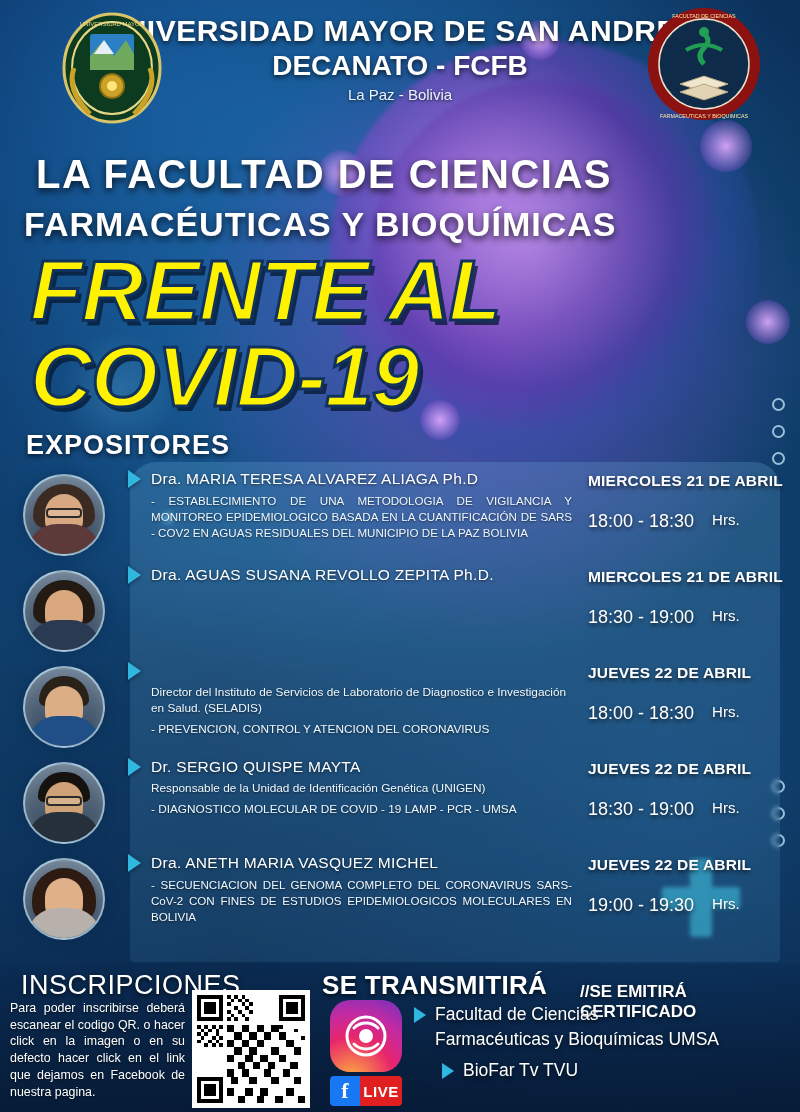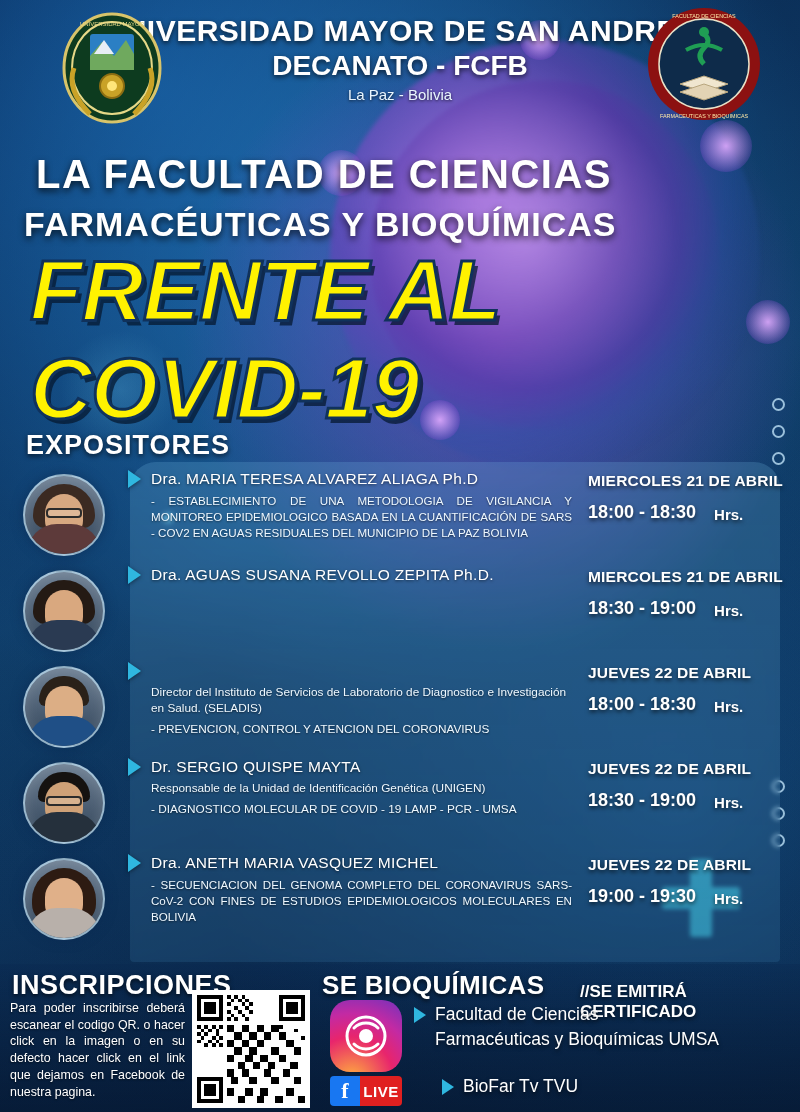--- a/index.html
+++ b/index.html
@@ -73,21 +73,21 @@
     text-shadow: 0 3px 7px rgba(0,0,0,.75);
   }
   .big1, .big2 {
     position: absolute; left: 30px;
     color: #fff200; font-weight: bold; font-style: italic;
     font-size: 86px; letter-spacing: -1px; line-height: .95;
     -webkit-text-stroke: 3px #10325c;
     text-shadow: 4px 5px 0 rgba(6,24,48,.75);
   }
   .big1 { top: 250px; }
-  .big2 { top: 348px; }
+  .big2 { top: 336px; }
   .expositores {
     position: absolute; left: 26px; top: 430px;
     color: #fff; font-weight: bold; font-size: 27px; letter-spacing: 1px;
     text-shadow: 0 2px 5px rgba(0,0,0,.7);
   }
 
   
   .panel {
     position: absolute; left: 130px; top: 462px; width: 650px; height: 500px;
     background: linear-gradient(180deg, rgba(120,190,230,0.22), rgba(90,170,220,0.14));
@@ -129,38 +129,37 @@
   .sp-role {
     color: #eef8ff; font-size: 11.8px; line-height: 1.35; margin-top: 5px;
     padding-left: 23px; text-shadow: 0 1px 2px rgba(0,0,0,.55);
   }
   .sp-when { flex: 0 0 212px; padding-top: 2px; }
   .sp-date {
     color: #fff; font-weight: bold; font-size: 15.5px; letter-spacing: .2px;
     text-shadow: 0 2px 4px rgba(0,0,0,.7);
   }
   .sp-time {
-    color: #fff; font-size: 18px; margin-top: 12px;
-    display: flex; align-items: flex-end; gap: 18px;
+    color: #fff; font-size: 18px; margin-top: 21px;
+    display: flex; align-items: flex-start; gap: 18px;
     text-shadow: 0 2px 4px rgba(0,0,0,.7);
-    font-weight: bold;
   }
   .sp-time .hrs { font-size: 15px; }
 
   
   .dots { position: absolute; right: 14px; width: 14px; }
   .dot { width: 13px; height: 13px; border-radius: 50%; border: 2px solid rgba(200,235,255,.75); margin-bottom: 14px; }
 
   
   .footer {
     position: absolute; left: 0; bottom: 0; width: 800px; height: 148px;
     background: linear-gradient(180deg, rgba(10,40,80,.35), rgba(6,24,50,.75));
   }
   .insc-title {
-    position: absolute; left: 12px; top: 6px; color: #fff; font-weight: bold;
+    position: absolute; left: 21px; top: 6px; color: #fff; font-weight: normal;
     font-size: 27px; letter-spacing: .5px; text-shadow: 0 2px 4px rgba(0,0,0,.7);
   }
   .insc-text {
     position: absolute; left: 10px; top: 36px; width: 175px;
     color: #ffffff; font-size: 12.4px; line-height: 1.35; text-align: justify;
     text-shadow: 0 1px 2px rgba(0,0,0,.6);
   }
   .qr { position: absolute; left: 192px; top: 26px; width: 118px; height: 118px; background: #fff; padding: 5px; }
   .qr svg { display: block; }
   .trans-title {
@@ -178,21 +177,21 @@
         display: flex; align-items: stretch; border-radius: 4px; overflow: hidden; }
   .fb .f { width: 30px; background: #1877f2; color: #fff; font-weight: bold; font-size: 22px;
            display: flex; align-items: center; justify-content: center; font-family: "Liberation Serif", serif; }
   .fb .live { flex: 1; background: #e02020; color: #fff; font-weight: bold; font-size: 15px;
               display: flex; align-items: center; justify-content: center; letter-spacing: .5px; }
   .chan { position: absolute; left: 414px; top: 40px; }
   .chan-row { display: flex; align-items: center; gap: 9px; margin-bottom: 4px; }
   .chan-txt { color: #fff; font-size: 17.5px; line-height: 1.2; text-shadow: 0 2px 4px rgba(0,0,0,.7); }
   .tri-sm { width: 0; height: 0; border-left: 12px solid #2fb7e0;
             border-top: 8px solid transparent; border-bottom: 8px solid transparent; }
-  .chan-row2 { margin-top: 26px; padding-left: 28px; }
+  .chan-row2 { margin-top: 10px; padding-left: 28px; }
 </style>
 </head>
 <body>
 
 <div class="poster">
 
   <div class="virus"></div>
   <div class="spike" style="left:318px; top:150px; width:46px; height:46px;"></div>
   <div class="spike" style="left:700px; top:120px; width:52px; height:52px;"></div>
   <div class="spike" style="left:746px; top:300px; width:44px; height:44px;"></div>
@@ -484,21 +483,21 @@
             <rect x="16" y="27" width="2" height="2"></rect>
             <rect x="21" y="27" width="2" height="2"></rect>
             <rect x="27" y="27" width="2" height="2"></rect>
           <rect x="22" y="8" width="1" height="1"></rect>
             <rect x="26" y="9" width="1" height="1"></rect>
             <rect x="28" y="11" width="1" height="1"></rect>
         </g>
       </svg>
     </div>
 
-    <div class="trans-title">SE BIOQUÍMICAS</div>
+    <div class="trans-title">SE TRANSMITIRÁ</div>
     <div class="cert-title">//SE EMITIRÁ CERTIFICADO</div>
 
     <div class="ig">
       <svg width="48" height="48" viewBox="0 0 48 48">
         <circle cx="24" cy="24" r="19" fill="none" stroke="#fff" stroke-width="3"></circle>
         <circle cx="24" cy="24" r="7" fill="#fff"></circle>
         <path d="M12 16 A17 17 0 0 1 36 16" fill="none" stroke="#fff" stroke-width="3" stroke-linecap="round"></path>
         <path d="M12 32 A17 17 0 0 0 36 32" fill="none" stroke="#fff" stroke-width="3" stroke-linecap="round"></path>
       </svg>
     </div>

